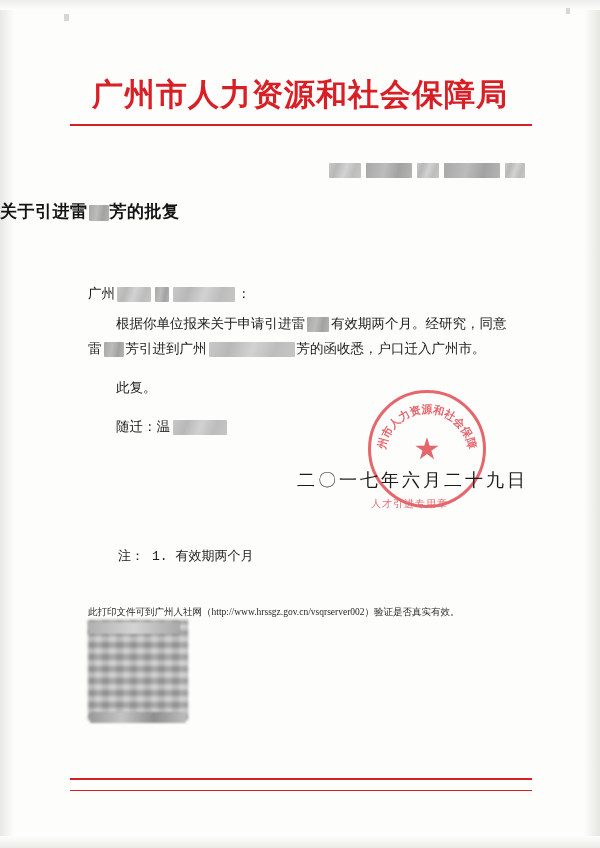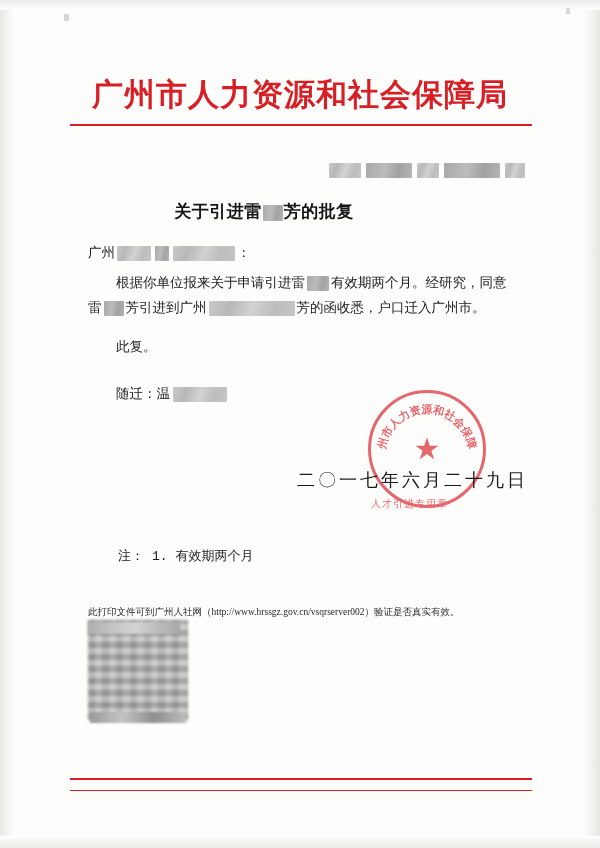--- a/index.html
+++ b/index.html
@@ -123,21 +123,21 @@
     align-items: center;
     justify-content: flex-end;
   }
 
   
   .doc-title {
     position: absolute;
     top: 200px;
     left: 0;
     width: 528px;
-    text-align: center;
+    text-align: left;
     font-family: Liberation Serif, serif;
     font-weight: bold;
     font-size: 17px;
     letter-spacing: 0.5px;
     color: #141414;
     white-space: nowrap;
   }
   .doc-title .redact {
     width: 20px;
     height: 16px;
@@ -150,40 +150,41 @@
     top: 240px;
     left: 88px;
     width: 428px;
     font-family: "DejaVu Sans", "Liberation Sans", sans-serif;
     font-size: 13.5px;
     line-height: 25px;
     color: #1b1b1b;
   }
   .addressee {
     white-space: nowrap;
+    margin-top: 41px;
   }
   .addressee .redact {
     height: 15px;
     margin: 0 2px;
   }
   .para {
     text-indent: 28px;
     margin-top: 5px;
   }
   .para .redact {
     height: 15px;
     margin: 0 2px;
   }
   .short-line {
     text-indent: 28px;
     margin-top: 14px;
   }
   .follow-line {
     text-indent: 28px;
-    margin-top: 22px;
+    margin-top: 14px;
   }
   .follow-line .redact {
     width: 54px;
     height: 15px;
     margin-left: 3px;
   }
 
   
   .date-line {
     position: absolute;

